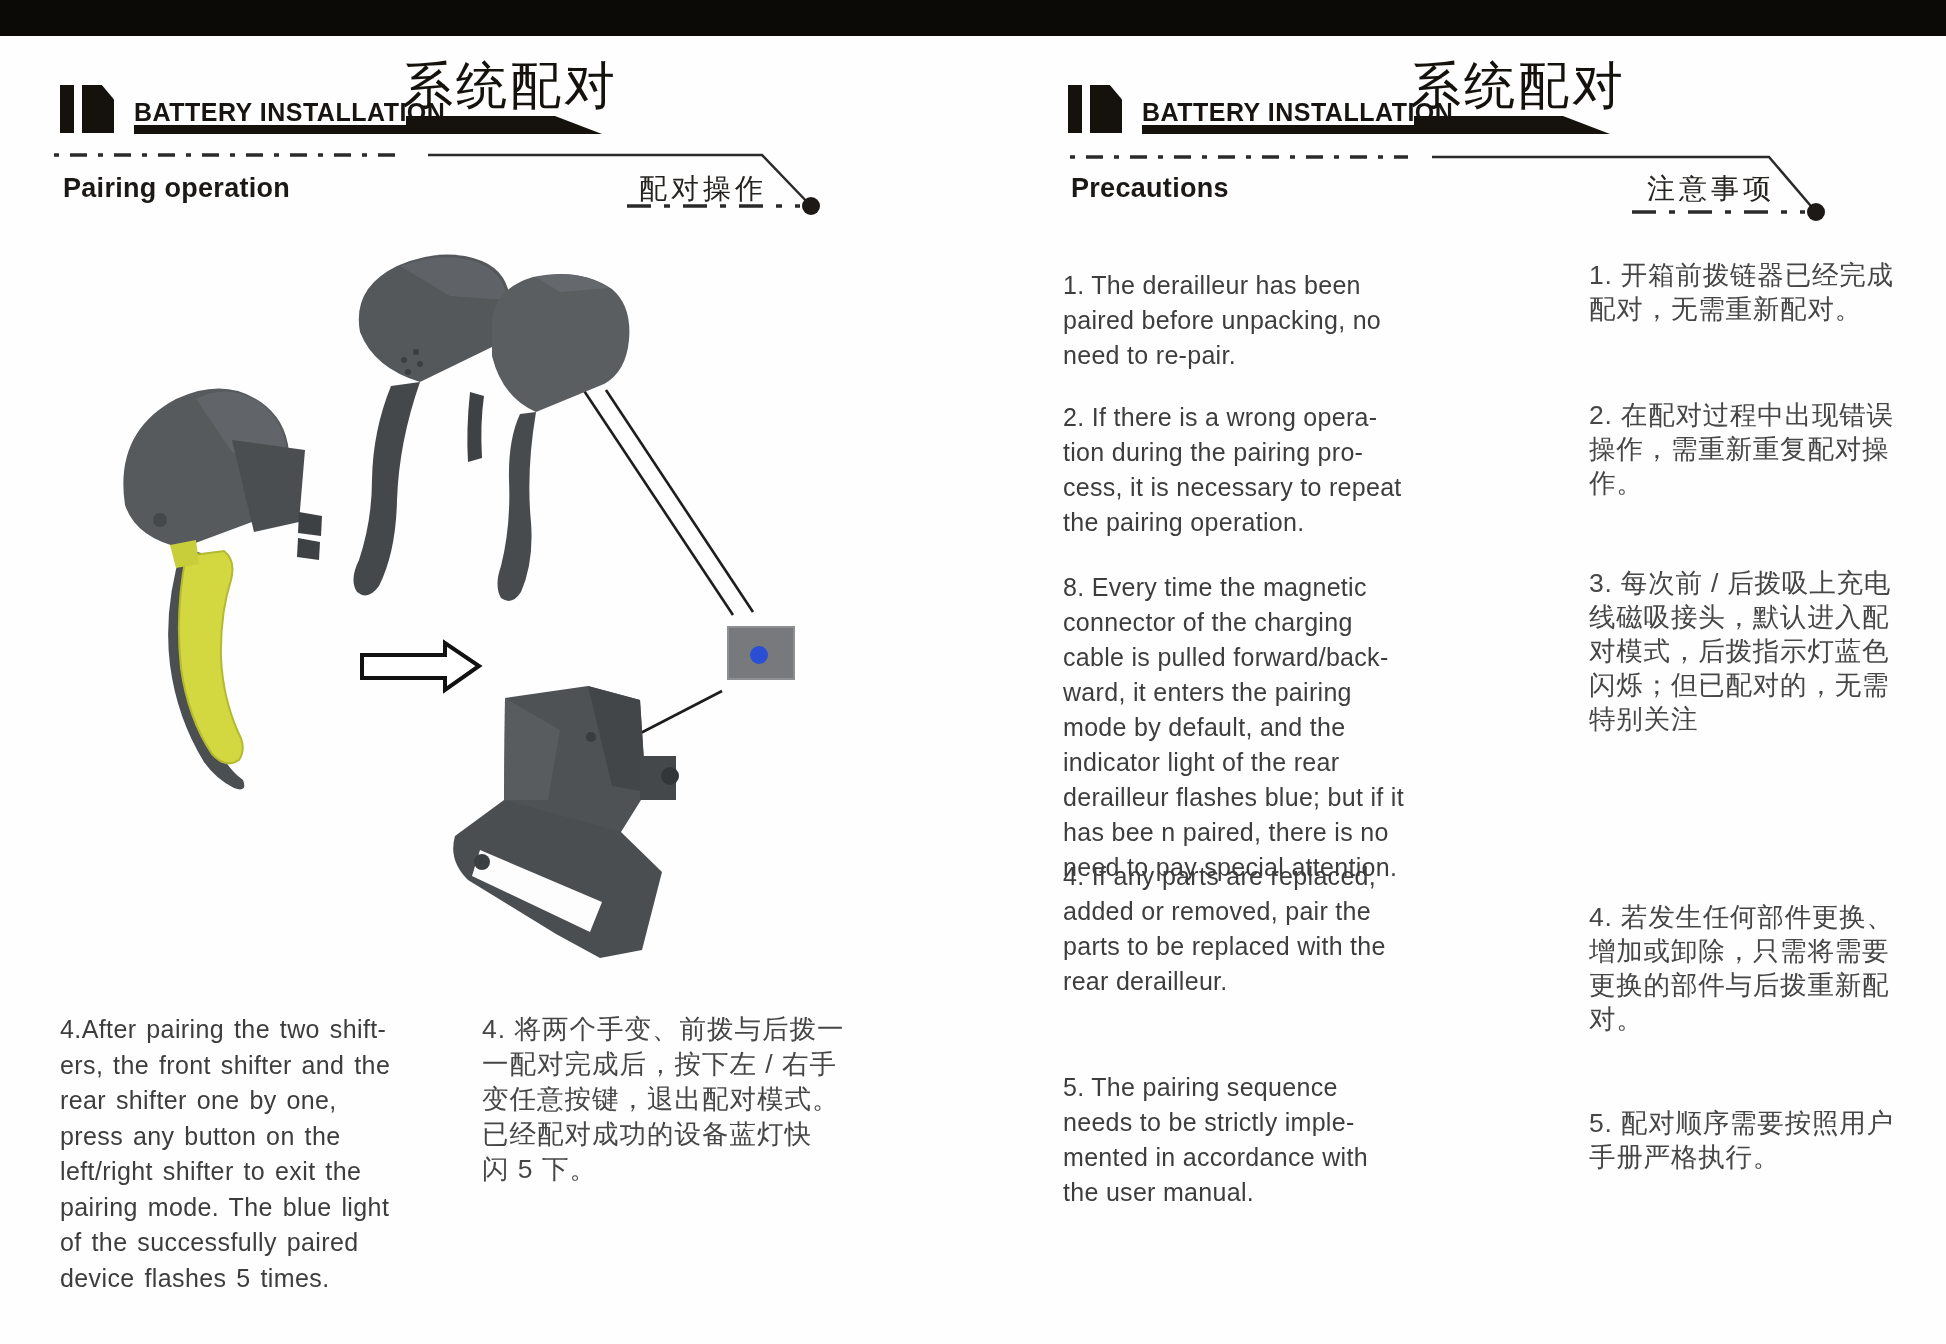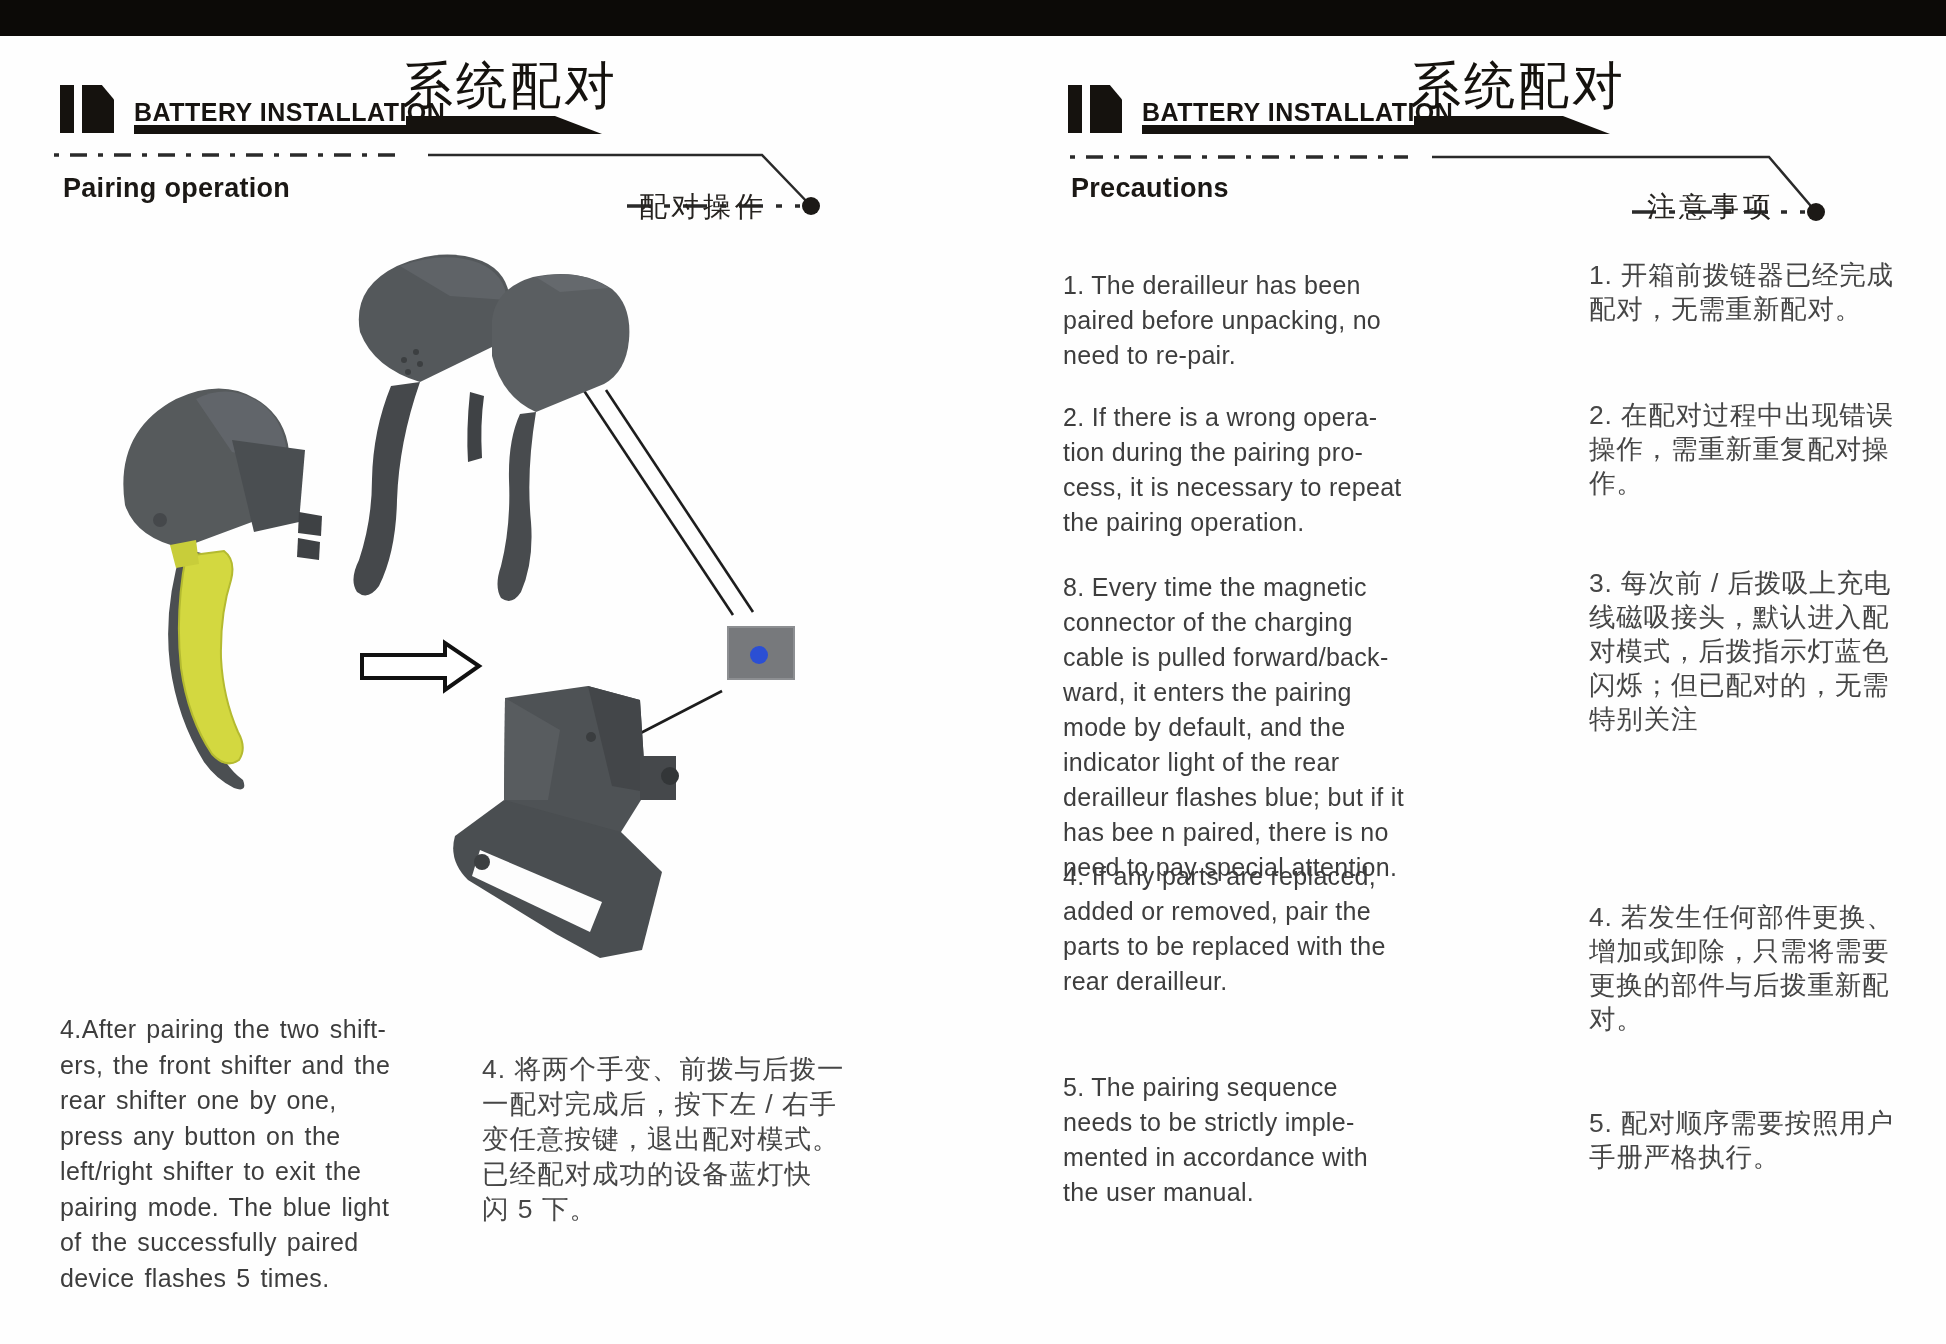--- a/index.html
+++ b/index.html
@@ -18,28 +18,28 @@
     clip-path:polygon(0 0,62% 0,100% 30%,100% 100%,0 100%);}
   .hdr-en{position:absolute;left:134px;top:97px;font-size:25px;font-weight:700;color:#171411;
     letter-spacing:.5px;white-space:nowrap;transform:scaleY(1.06);transform-origin:top left;}
   .hdr-underline{position:absolute;left:134px;top:125px;width:276px;height:9px;background:#15120e;}
   .hdr-wedge{position:absolute;left:406px;top:116px;width:196px;height:18px;background:#15120e;
     clip-path:polygon(0 0,76% 0,100% 100%,0 100%);}
   .hdr-zh{position:absolute;left:402px;top:52px;font-size:51px;font-weight:500;color:#15120e;
     letter-spacing:3px;white-space:nowrap;}
   .sect-en{position:absolute;left:63px;top:172px;font-size:27px;font-weight:700;color:#1b1815;
     letter-spacing:.3px;white-space:nowrap;transform:scaleY(1.05);transform-origin:top left;}
-  .sect-zh{position:absolute;left:639px;top:188px;font-size:28px;font-weight:500;color:#262320;
+  .sect-zh{position:absolute;left:639px;top:170px;font-size:28px;font-weight:500;color:#262320;
     letter-spacing:4px;white-space:nowrap;}
   .deco{position:absolute;left:0;top:0;width:938px;height:240px;pointer-events:none;}
 
   
   .cap{position:absolute;white-space:pre-line;color:#3d3d3d;}
   .cap-en-left{left:60px;top:1012px;width:372px;font-size:25px;line-height:35.5px;word-spacing:2.5px;letter-spacing:.4px;}
-  .cap-zh-left{left:482px;top:1012px;width:386px;font-size:26.5px;line-height:35px;letter-spacing:1px;color:#464646;margin-top:40px;}
+  .cap-zh-left{left:482px;top:1012px;width:386px;font-size:26.5px;line-height:35px;letter-spacing:1px;color:#464646;}
   .item{position:absolute;white-space:pre-line;color:#3d3d3d;}
   .col-en .item{left:55px;width:392px;font-size:25px;line-height:35px;letter-spacing:.3px;}
   .col-zh .item{left:581px;width:360px;font-size:26.5px;line-height:34px;letter-spacing:.8px;color:#464646;}
   .en-1{top:268px;} .en-2{top:400px;} .en-3{top:570px;} .en-4{top:859px;} .en-5{top:1070px;}
   .zh-1{top:258px;} .zh-2{top:398px;} .zh-3{top:566px;} .zh-4{top:900px;} .zh-5{top:1074px;margin-top:32px;}
 
   
   .figure{position:absolute;left:0;top:0;width:938px;height:1344px;pointer-events:none;}
 </style>
 </head>

